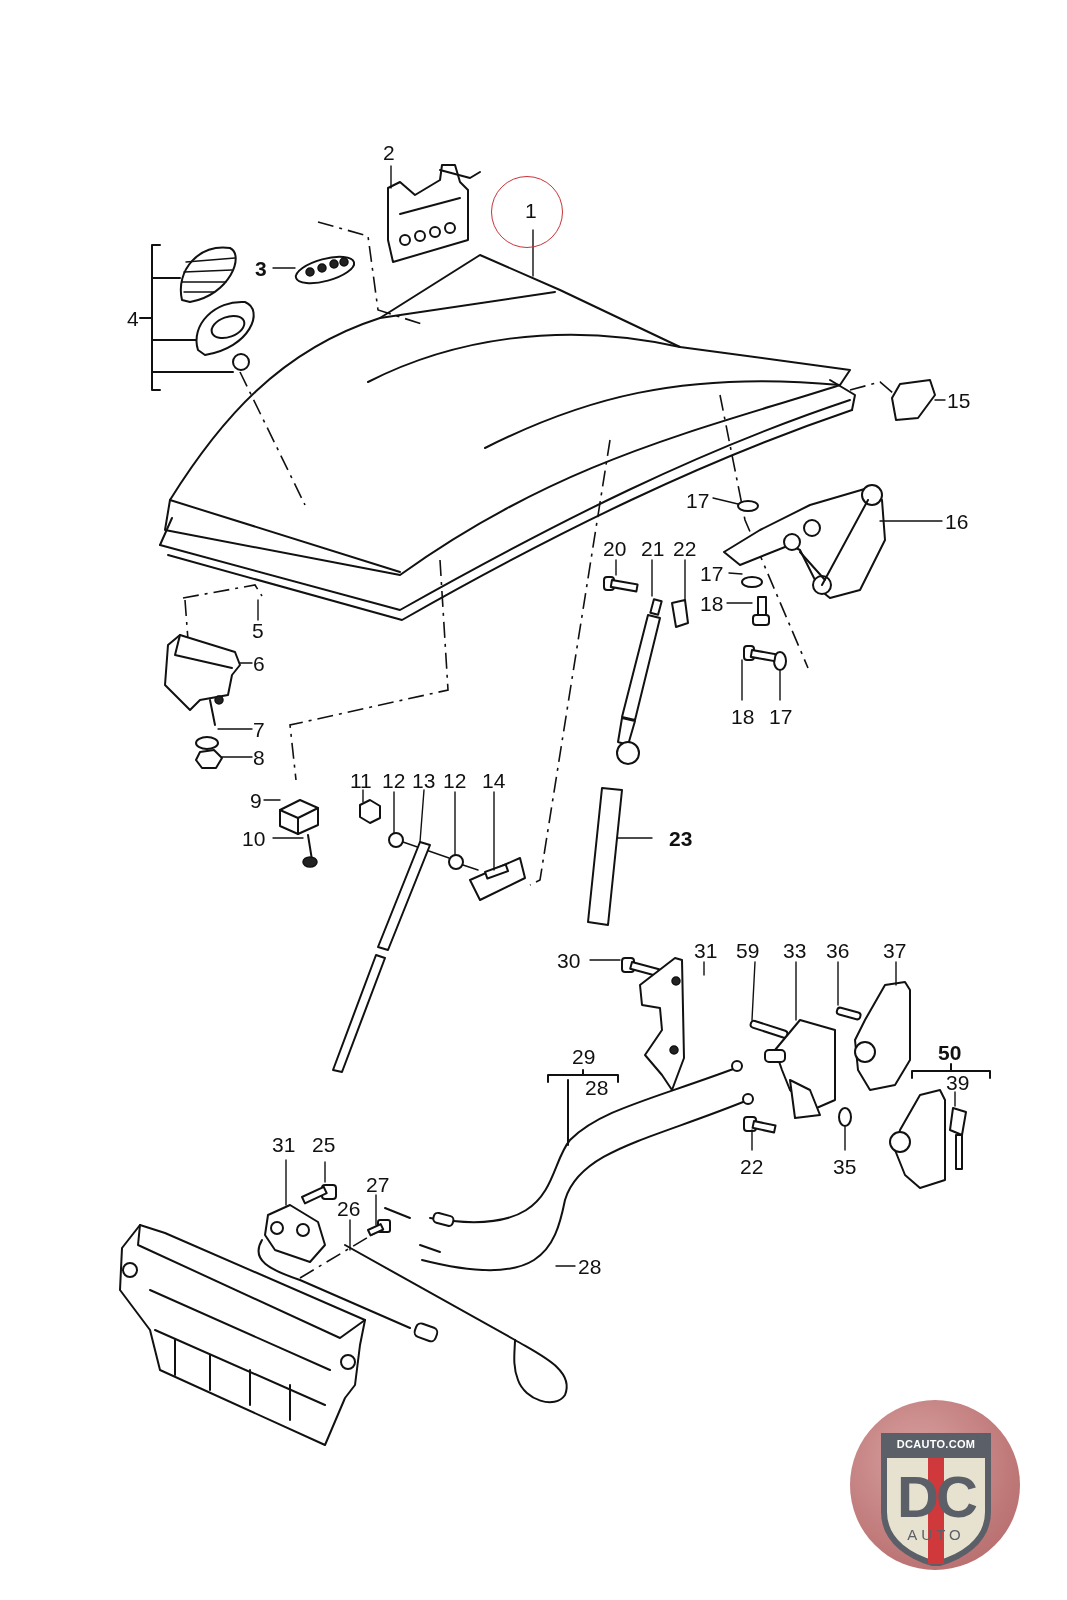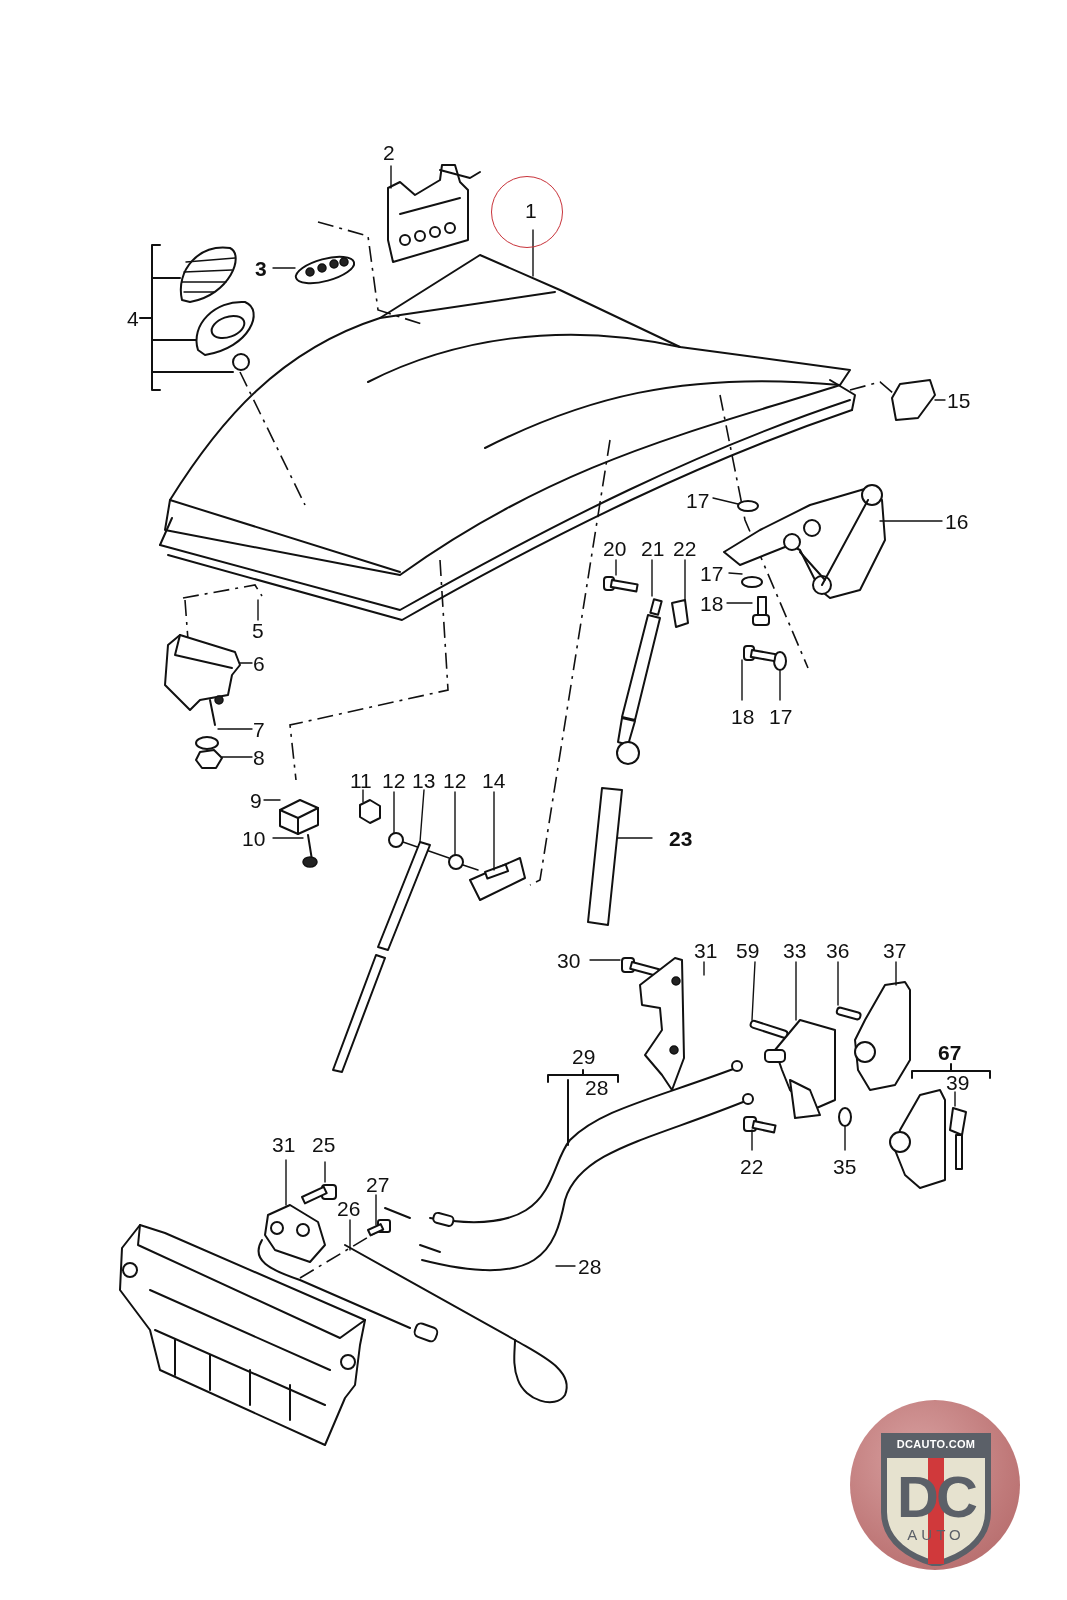--- a/index.html
+++ b/index.html
@@ -327,21 +327,21 @@
 <span class="lbl" style="left:572px;top:1046px">29</span>
 <span class="lbl" style="left:585px;top:1077px">28</span>
 <span class="lbl" style="left:557px;top:950px">30</span>
 <span class="lbl" style="left:694px;top:940px">31</span>
 <span class="lbl" style="left:736px;top:940px">59</span>
 <span class="lbl" style="left:783px;top:940px">33</span>
 <span class="lbl" style="left:740px;top:1156px">22</span>
 <span class="lbl" style="left:833px;top:1156px">35</span>
 <span class="lbl" style="left:826px;top:940px">36</span>
 <span class="lbl" style="left:883px;top:940px">37</span>
-<span class="lbl bold" style="left:938px;top:1042px">67</span>
+<span class="lbl bold" style="left:938px;top:1042px">50</span>
 <span class="lbl" style="left:946px;top:1072px">39</span>
 
 <div class="logo">
   <svg class="shield" viewBox="0 0 112 134">
     <path d="M4,4 L108,4 L108,80 C108,110 80,126 56,132 C32,126 4,110 4,80 Z" fill="#e6e2cf" stroke="#5b6068" stroke-width="6"></path>
     <rect x="48" y="4" width="16" height="128" fill="#d0393b"></rect>
     <rect x="4" y="4" width="104" height="22" fill="#5b6068"></rect>
   </svg>
   <span class="site">DCAUTO.COM</span>
   <span class="dc">DC</span>

